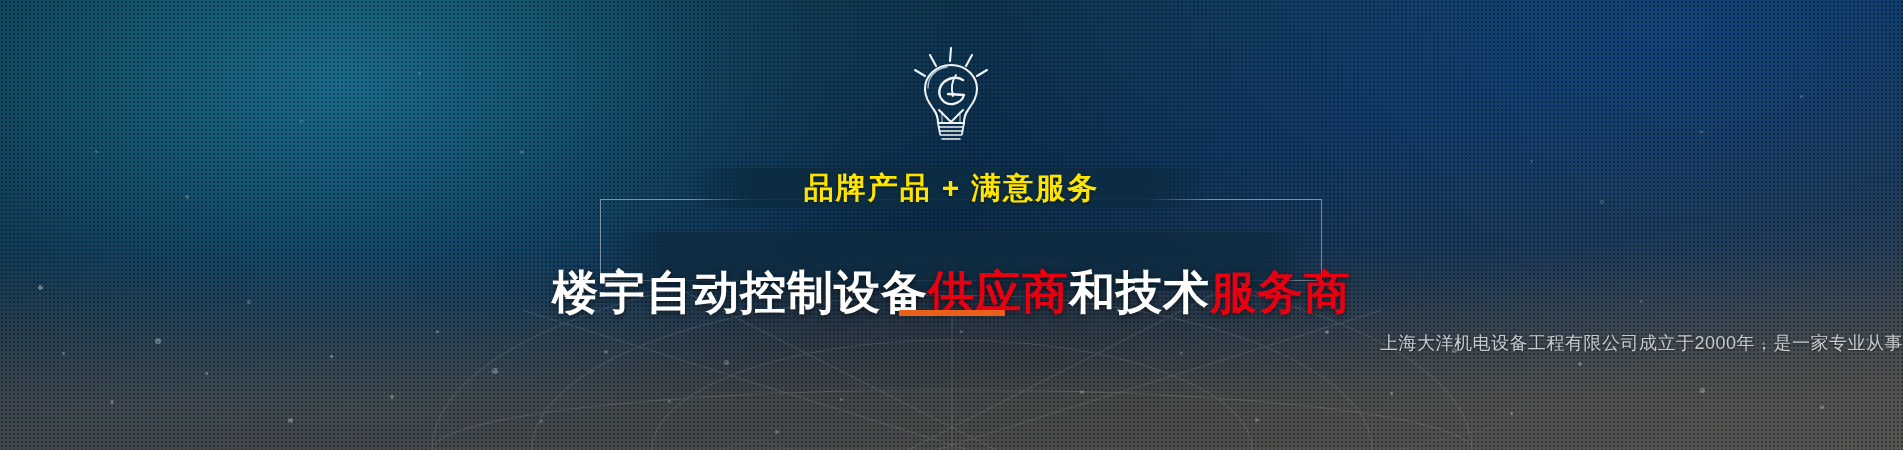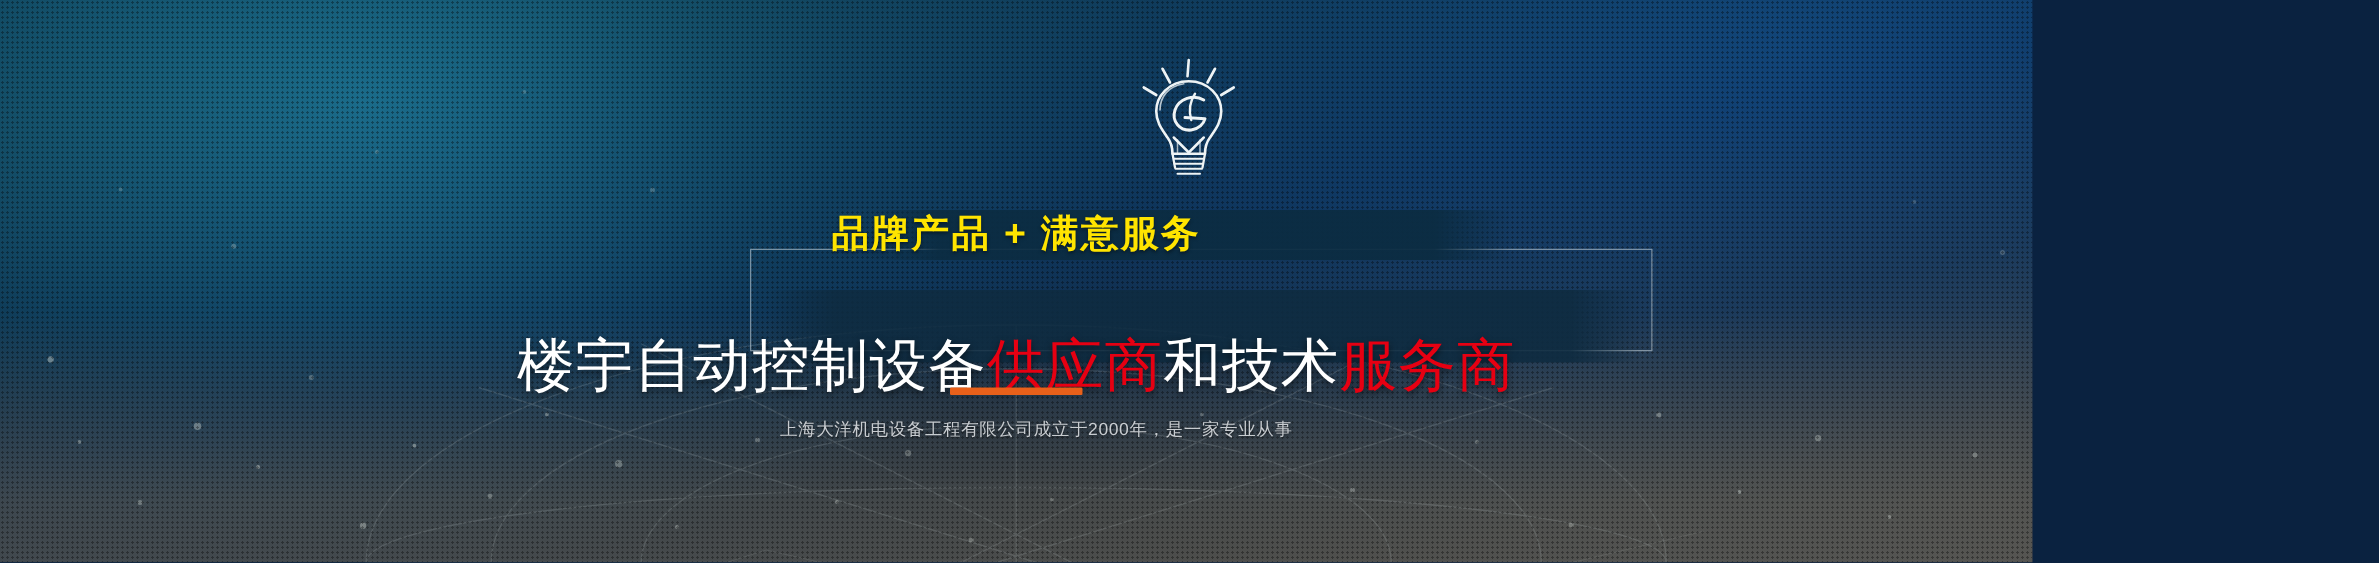--- a/index.html
+++ b/index.html
@@ -2,21 +2,21 @@
 <html><head>
 <meta charset="utf-8">
 <style>
   html,body{margin:0;padding:0;}
   body{
     width:1903px;height:450px;overflow:hidden;
     font-family:"Liberation Sans","DejaVu Sans",sans-serif;
     background:#0a2240;
   }
   .banner{
-    position:relative;width:1626px;height:450px;overflow:hidden;
+    position:relative;width:1903px;height:450px;overflow:hidden;
     background:
       radial-gradient(ellipse 900px 520px at 18% 18%, rgba(18,86,112,0.85) 0%, rgba(13,60,84,0.35) 45%, rgba(0,0,0,0) 72%),
       radial-gradient(ellipse 1100px 620px at 88% 8%, rgba(7,34,72,0.95) 0%, rgba(8,33,63,0.45) 50%, rgba(0,0,0,0) 78%),
       linear-gradient(168deg, #0b3246 0%, #0c3144 14%, #0b2c45 32%, #0b2847 48%, #17293c 68%, #33383c 86%, #414344 100%),
       linear-gradient(90deg, #0d3446 0%, #0a2c48 38%, #081f3f 70%, #0b2141 100%);
     background-blend-mode:screen,screen,normal,normal;
   }
   
   .ground{
     position:absolute;left:0;right:0;bottom:0;height:200px;
@@ -67,37 +67,37 @@
     background:linear-gradient(90deg, rgba(11,44,66,0) 0%, rgba(11,44,66,.92) 12%, rgba(11,44,66,.95) 88%, rgba(11,44,66,0) 100%);
   }
 
   
   .headline-mask{
     position:absolute;left:612px;top:232px;width:700px;height:58px;
     background:linear-gradient(90deg, rgba(14,43,64,0) 0%, rgba(14,43,64,.85) 8%, rgba(14,43,64,.9) 92%, rgba(14,43,64,0) 100%);
   }
   .headline{
     position:absolute;left:0;right:0;top:233px;text-align:center;
-    font-size:46px;line-height:56px;font-weight:normal;letter-spacing:1px;
+    font-size:46px;line-height:56px;font-weight:bold;letter-spacing:1px;
     white-space:nowrap;
     text-shadow:0 2px 6px rgba(0,0,0,.55);
   }
   .headline .w{color:#ffffff;}
   .headline .r{color:#e60012;}
 
   
   .rule{
     position:absolute;left:50%;top:310px;transform:translateX(-50%);
     width:106px;height:6px;background:#e8601a;border-radius:1px;
   }
 
   
   .desc{
-    position:absolute;left:0;right:0;top:332px;text-align:center;
-    color:#c8ccd0;font-size:14px;line-height:22px;letter-spacing:.5px;
+    position:absolute;left:0;right:0;top:332px;text-align:right;
+    color:#c8ccd0;font-size:18px;line-height:22px;letter-spacing:.5px;
     text-shadow:0 1px 3px rgba(0,0,0,.55);
     padding-left:32px;
   }
   .desc div{white-space:nowrap;}
 </style>
 </head>
 <body>
 
 <div class="banner">
 

